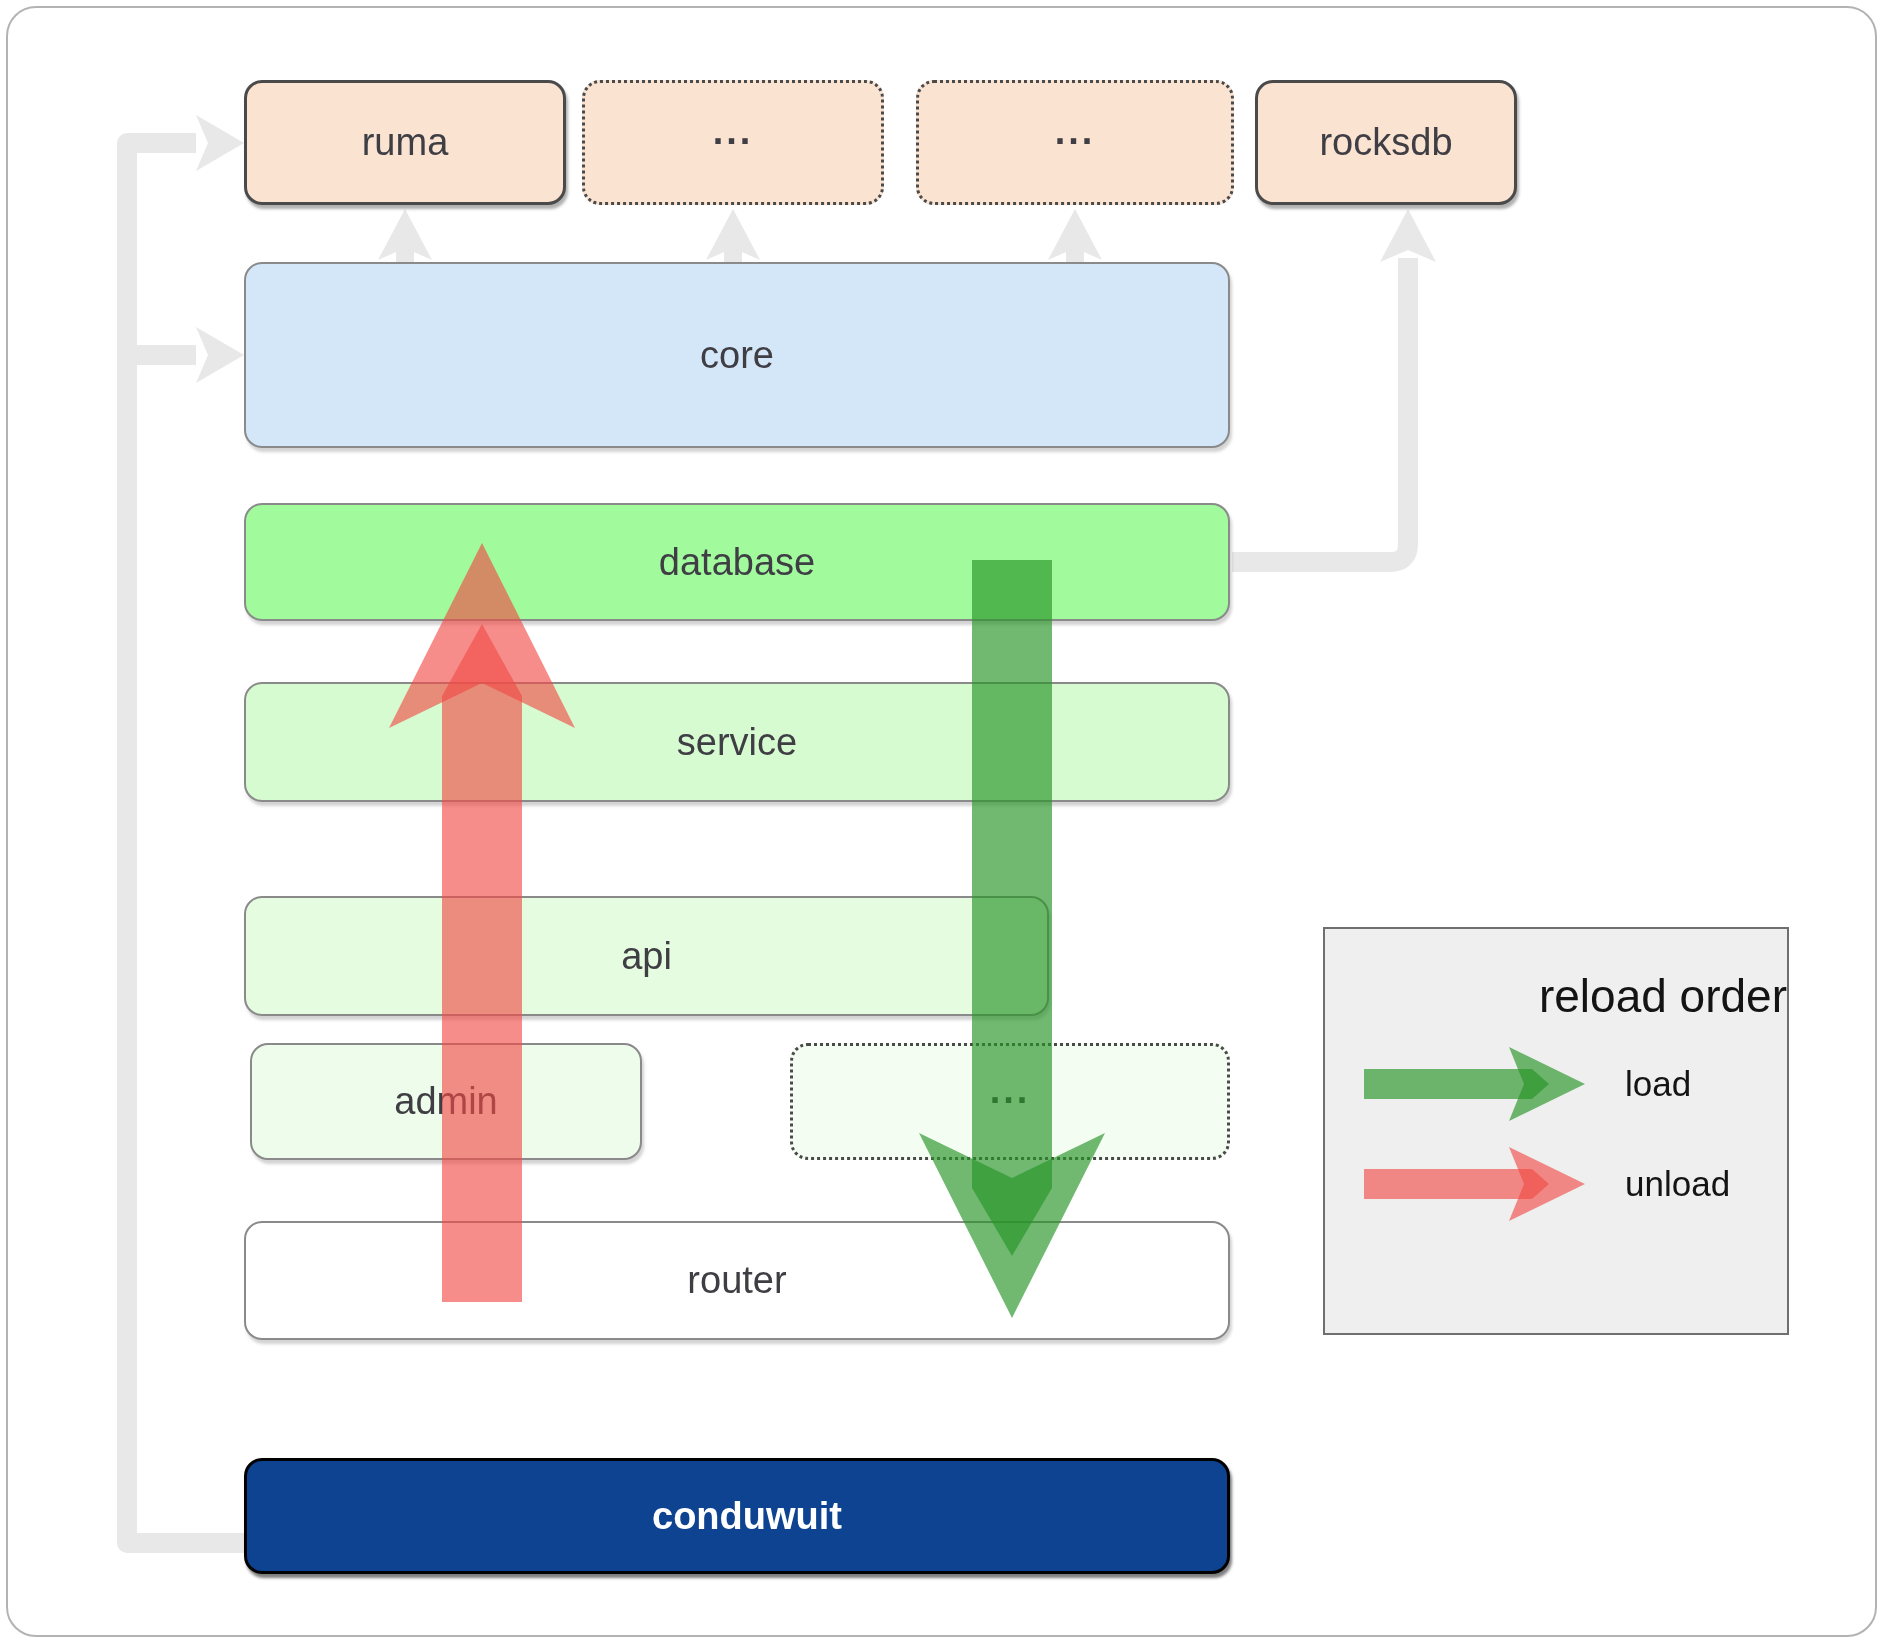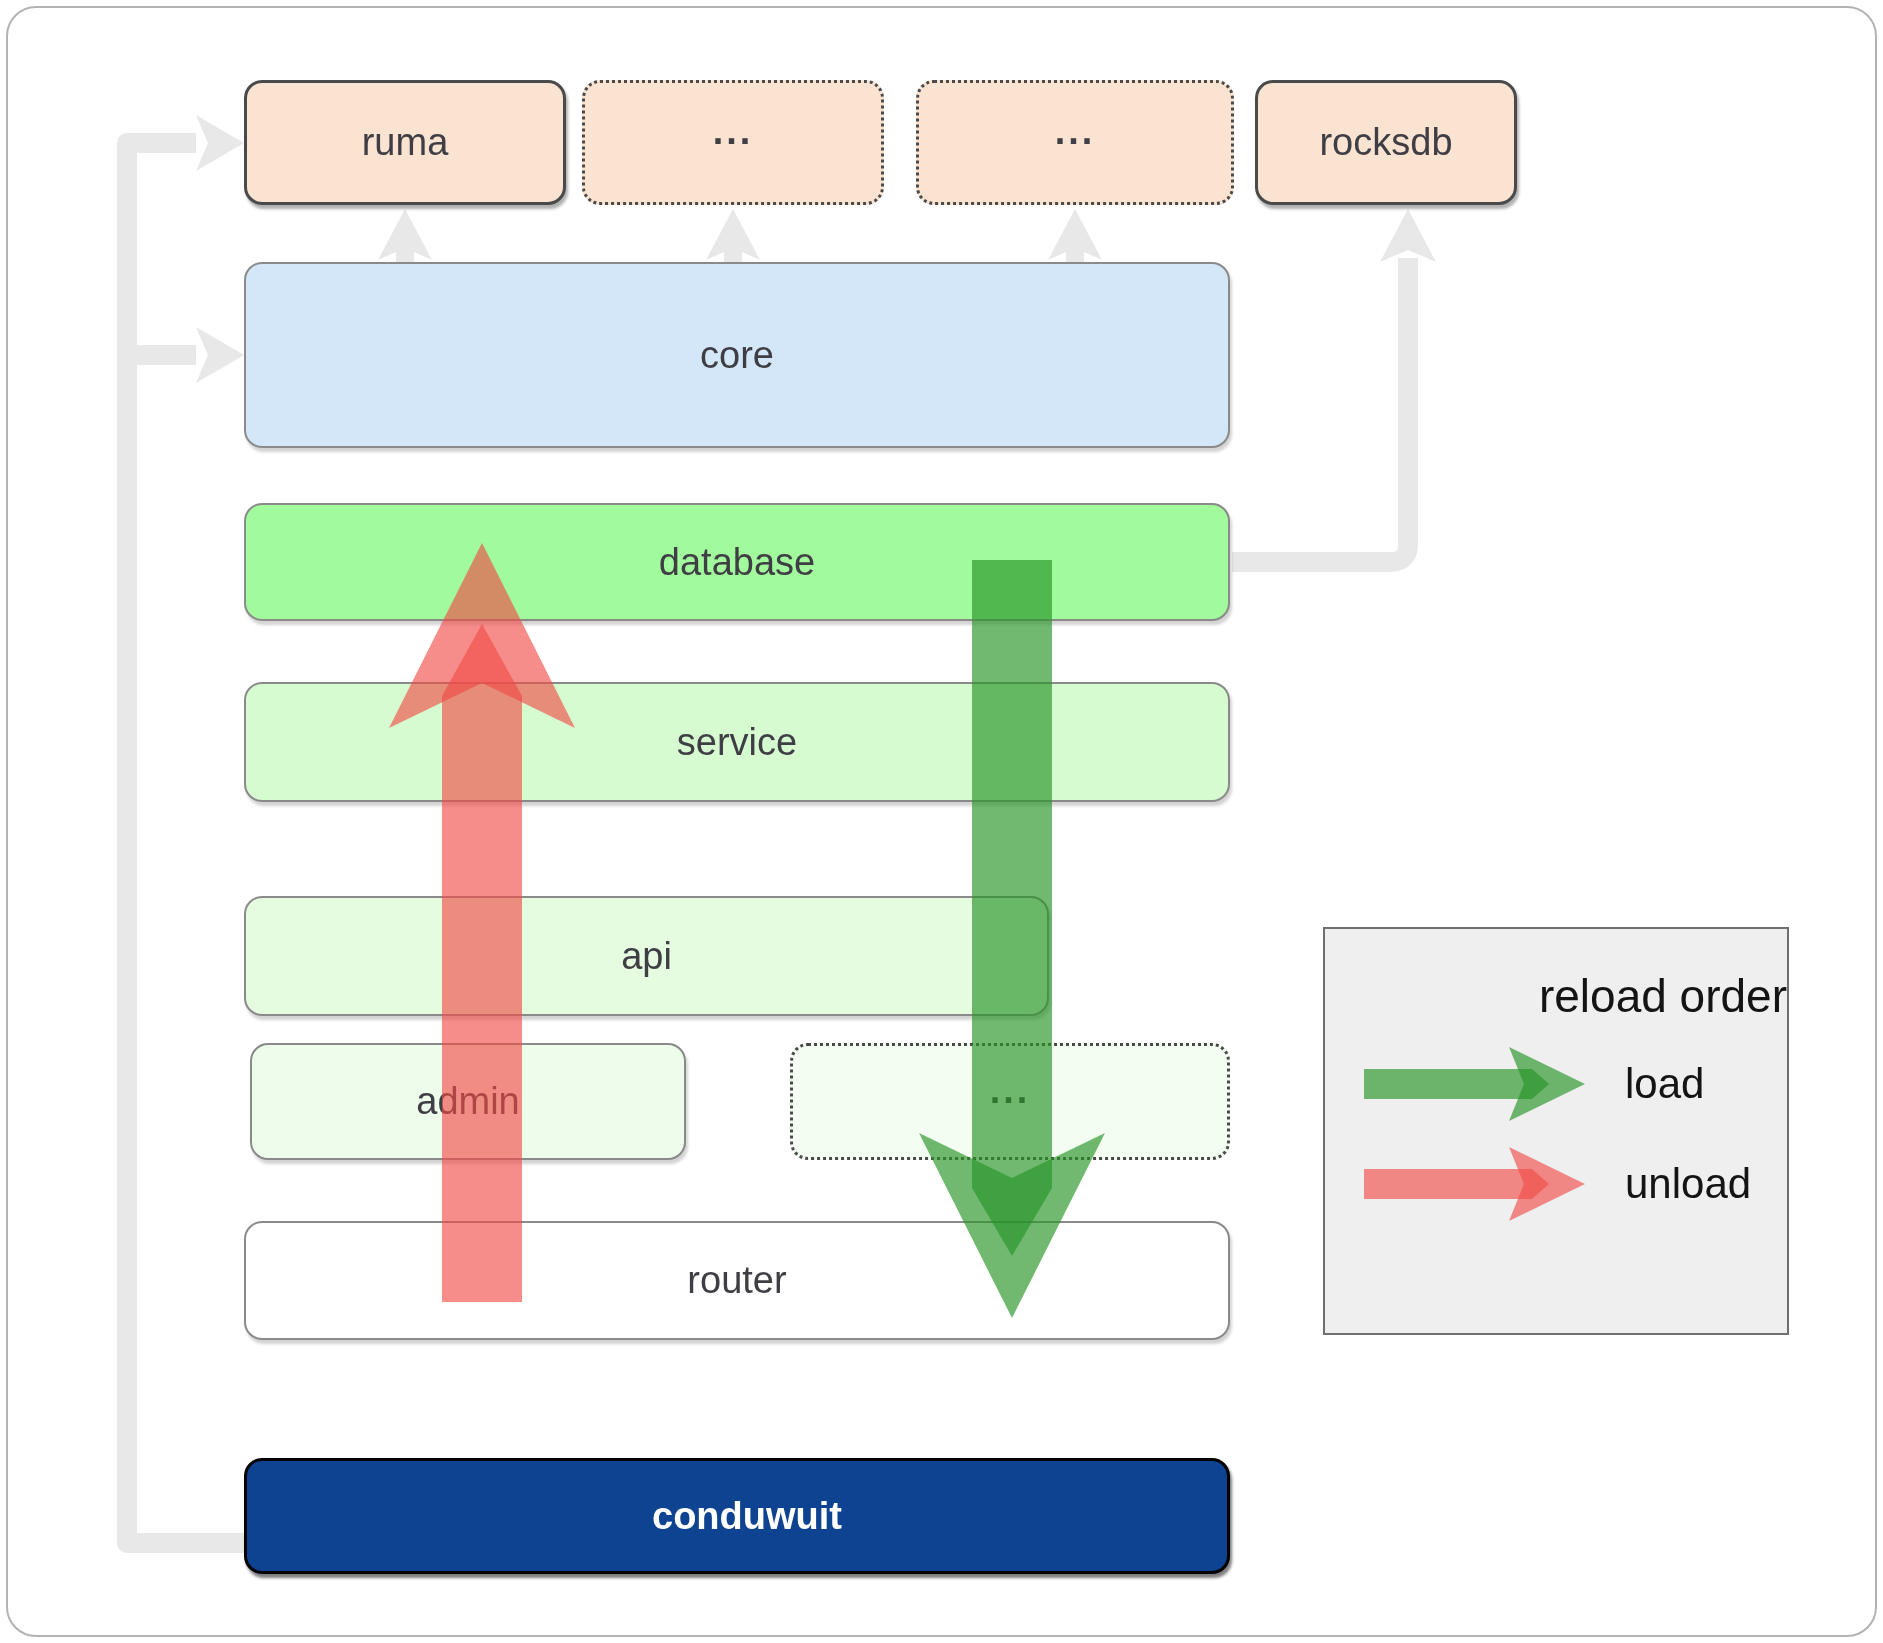--- a/index.html
+++ b/index.html
@@ -26,42 +26,42 @@
   .dotted{border:3px dotted #4a4a4a;}
   .dots-label{font-weight:bold;letter-spacing:3px;transform:translateY(-11px);}
   #node-ruma{left:244px;top:80px;width:322px;height:125px;background:var(--peach);}
   #node-ellipsis-a{left:582px;top:80px;width:302px;height:125px;background:var(--peach);}
   #node-ellipsis-b{left:916px;top:80px;width:318px;height:125px;background:var(--peach);}
   #node-rocksdb{left:1255px;top:80px;width:262px;height:125px;background:var(--peach);}
   #node-core{left:244px;top:262px;width:986px;height:186px;background:var(--core-blue);}
   #node-database{left:244px;top:503px;width:986px;height:118px;background:var(--db-green);}
   #node-service{left:244px;top:682px;width:986px;height:120px;background:var(--service-green);}
   #node-api{left:244px;top:896px;width:805px;height:120px;background:var(--api-green);}
-  #node-admin{left:250px;top:1043px;width:436px;height:117px;background:var(--admin-green);}
+  #node-admin{left:250px;top:1043px;width:392px;height:117px;background:var(--admin-green);}
   #node-ellipsis-c{left:790px;top:1043px;width:440px;height:117px;background:var(--placeholder-green);}
   #node-router{left:244px;top:1221px;width:986px;height:119px;background:var(--router-white);}
   #node-conduwuit{
     left:244px;top:1458px;width:986px;height:116px;background:var(--navy);
     border:3px solid #000;box-shadow:2px 4px 3px rgba(40,40,40,.6);
     color:#ffffff;font-weight:bold;padding-left:20px;
   }
   #legend{
     position:absolute;left:1323px;top:927px;width:466px;height:408px;
     background:var(--legend-bg);border:2px solid #6f6f6f;z-index:2;box-sizing:border-box;
   }
   #legend-title{
     position:absolute;left:0;top:40px;width:100%;text-align:right;
     font-size:46px;color:#141414;
   }
   .legend-arrow{position:absolute;left:32px;width:240px;height:100px;}
   #legend-arrow-load{top:105px;}
   #legend-arrow-unload{top:205px;}
   .legend-label{
     position:absolute;left:300px;height:100px;display:flex;align-items:center;
-    font-size:42px;color:#141414;
+    font-size:35px;color:#141414;
   }
   #legend-label-load{top:105px;}
   #legend-label-unload{top:205px;}
   .flow-green{fill:var(--load-green);fill-opacity:.66;}
   .flow-red{fill:var(--unload-red);fill-opacity:.63;}
   .conn{fill:var(--connector);}
   .conn-line{stroke:var(--connector);stroke-width:20;fill:none;stroke-linejoin:round;}
 </style>
 </head>
 <body>

